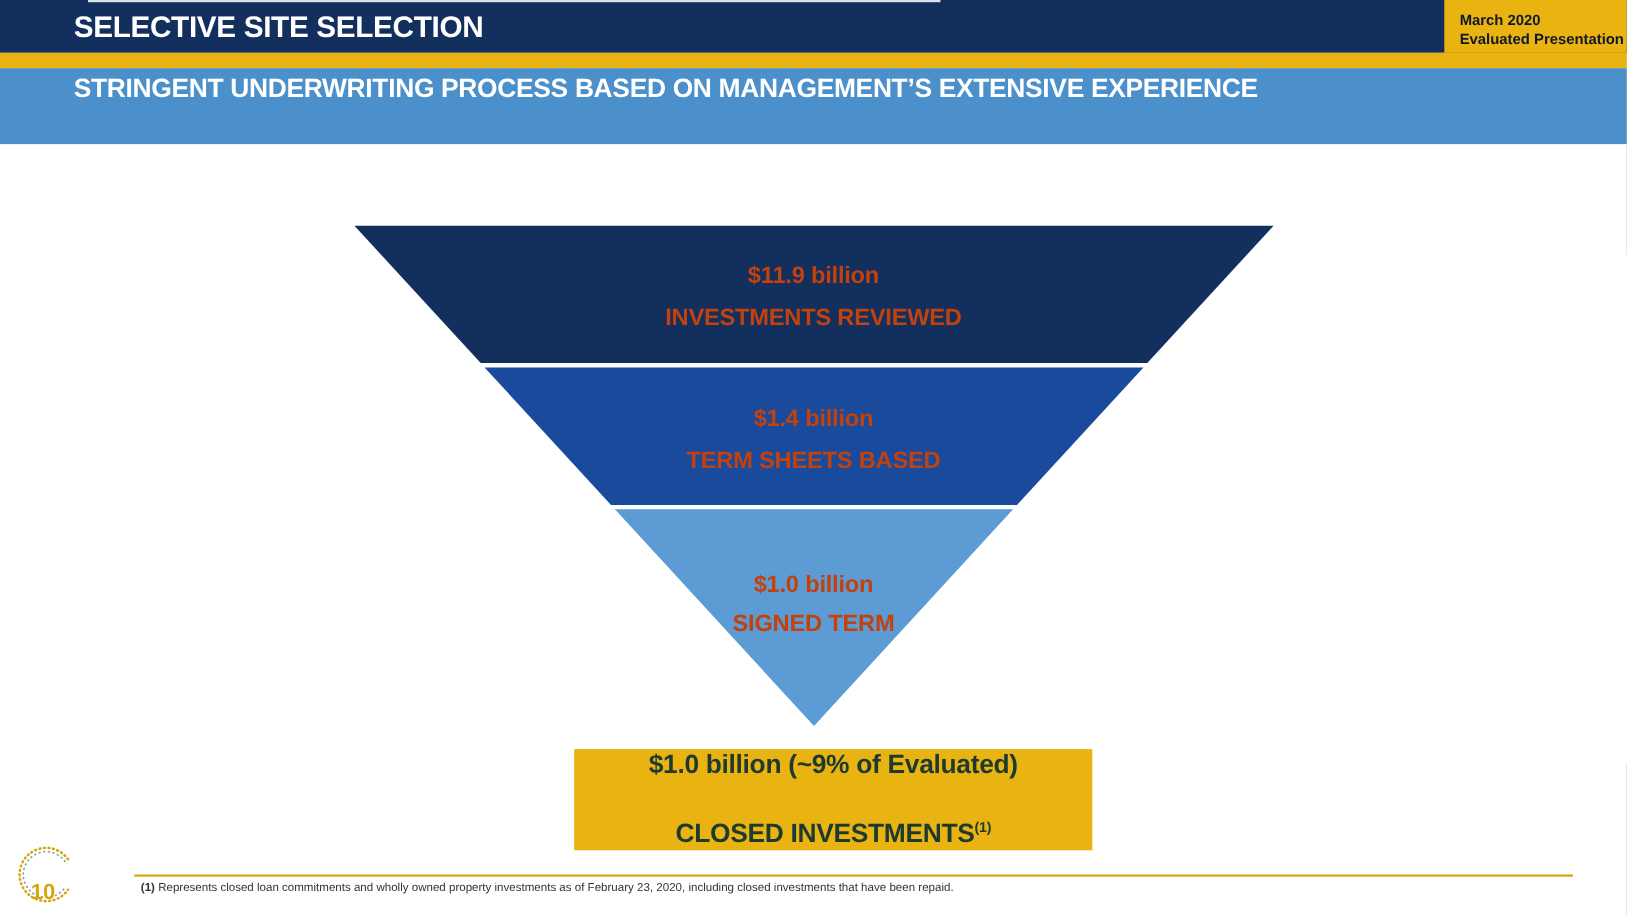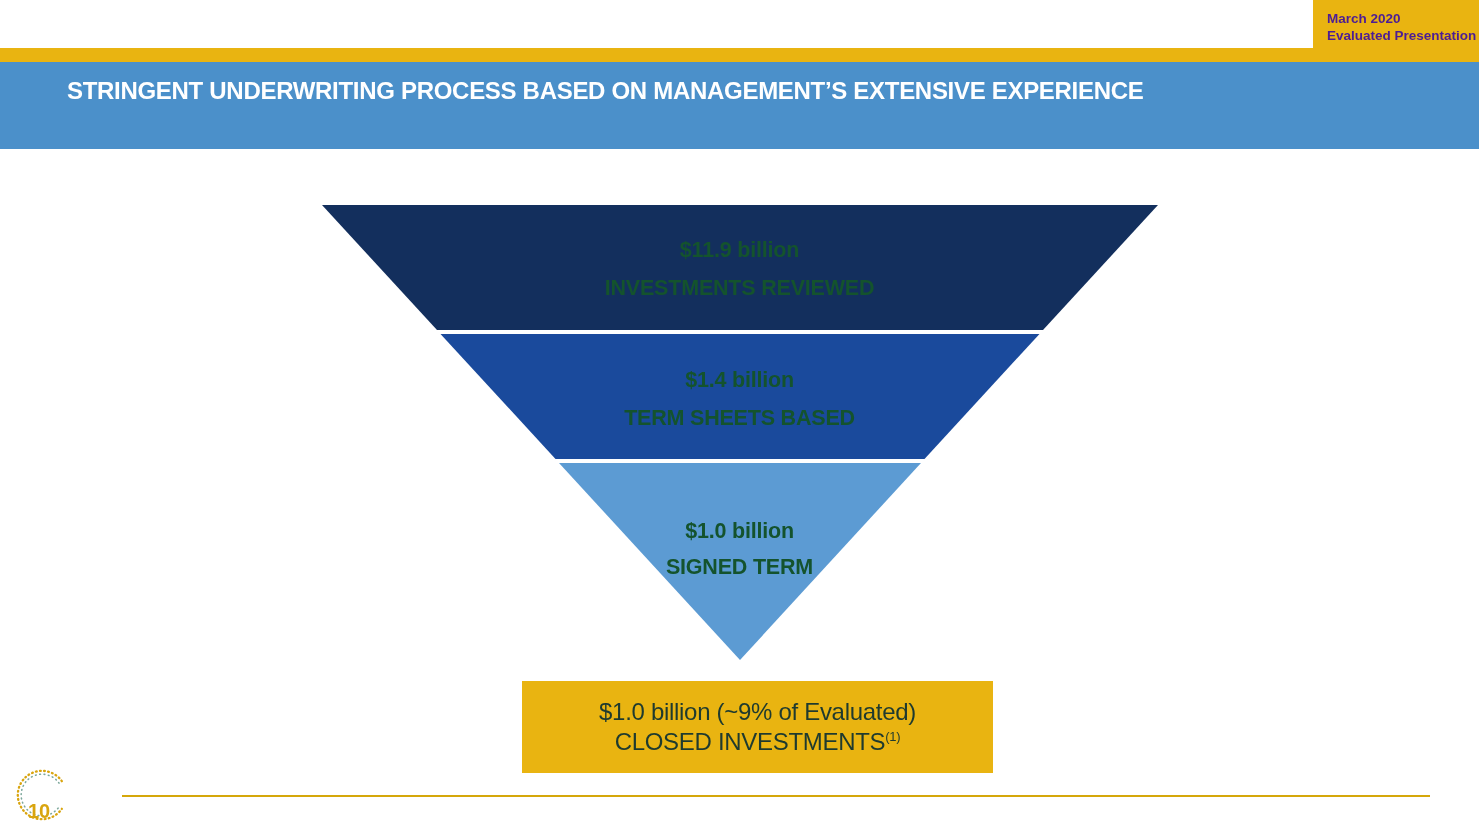--- a/index.html
+++ b/index.html
@@ -29,65 +29,65 @@
     margin: 0; height: 48px; line-height: 50px;
     color: #ffffff; font-size: 27px; font-weight: bold;
     letter-spacing: -0.3px; white-space: nowrap;
   }
   .presentation-badge {
     position: absolute; left: 1313px; top: 0;
     width: 166px; height: 48px;
     background: #E9B411;
     box-sizing: border-box;
     padding: 10px 0 0 14px;
-    color: #4c1d95; font-size: 13.5px; font-weight: bold; line-height: 17px;
+    color: #0f172a; font-size: 13.5px; font-weight: bold; line-height: 17px;
   }
   .gold-stripe {
     position: absolute; left: 0; top: 48px;
     width: 1479px; height: 14px;
     background: #E9B411;
   }
 
   
   .subtitle-band {
     position: absolute; left: 0; top: 62px;
-    width: 1479px; height: 87px;
+    width: 1479px; height: 69px;
     background: #4B90CA;
     box-sizing: border-box;
-    padding: 14px 0 0 67px;
+    padding: 4px 0 0 67px;
     color: #ffffff; font-size: 24px; font-weight: bold; line-height: 30px;
     letter-spacing: -0.3px; white-space: nowrap;
   }
 
   
   .funnel-svg { position: absolute; left: 322px; top: 205px; }
   .funnel-stage-1 { fill: #132F5D; }
   .funnel-stage-2 { fill: #1A4A9C; }
   .funnel-stage-3 { fill: #5C9BD3; }
 
   .stage-text {
     position: absolute; left: 0; width: 1479px;
-    text-align: center; color: #14532d; font-weight: bold;
+    text-align: center; color: #c2410c; font-weight: bold;
     font-size: 21.5px; line-height: 26px; letter-spacing: -0.2px;
   }
   .s1-value { top: 237px; }
   .s1-label { top: 275px; }
   .s2-value { top: 367px; }
   .s2-label { top: 405px; }
   .s3-value { top: 518px; }
   .s3-label { top: 554px; line-height: 27px; }
 
   
   .result-box {
     position: absolute; left: 522px; top: 681px;
     width: 471px; height: 92px;
     background: #E9B411;
     display: flex; flex-direction: column;
-    align-items: center; justify-content: center;
-    color: #1E3A2F; font-weight: normal; font-size: 24px; line-height: 30px;
+    align-items: center; justify-content: space-between;
+    color: #1E3A2F; font-weight: bold; font-size: 24px; line-height: 30px;
     letter-spacing: -0.3px; text-align: center;
   }
   .result-box sup { font-size: 13px; line-height: 0; }
 
   
   .footer-rule {
     position: absolute; left: 122px; top: 795px;
     width: 1308px; height: 2px;
     background: #D5A70A;
   }
@@ -107,20 +107,24 @@
     position: absolute; left: 0; top: 16px; width: 54px; height: 60px;
     display: flex; align-items: center; justify-content: center;
     color: #D9A50F; font-size: 20px; font-weight: bold;
   }
 </style>
 </head>
 <body>
 
 <div class="slide">
 
+  <div class="header-bar">
+    <div class="title-top-rule"></div>
+    <h1 class="slide-title">SELECTIVE SITE SELECTION</h1>
+  </div>
   <div class="gold-stripe"></div>
   <div class="presentation-badge">
     <div>March 2020</div>
     <div>Evaluated Presentation</div>
   </div>
 
   <div class="subtitle-band">
     <div>STRINGENT UNDERWRITING PROCESS BASED ON MANAGEMENT’S EXTENSIVE EXPERIENCE</div>
   </div>
 
@@ -140,20 +144,21 @@
   <div class="stage-text s3-label">
     <div>SIGNED TERM</div>
   </div>
 
   <div class="result-box">
     <div>$1.0 billion (~9% of Evaluated)</div>
     <div><span>CLOSED INVESTMENTS</span><sup>(1)</sup></div>
   </div>
 
   <div class="footer-rule"></div>
+  <div class="footnote"><b>(1)</b><span> Represents closed loan commitments and wholly owned property investments as of February 23, 2020, including closed investments that have been repaid.</span></div>
 
   <div class="page-badge">
     <svg width="60" height="60" viewBox="0 0 62 62">
       <path d="M 51.5 16.7 A 25 25 0 1 0 51.5 45.3" fill="none" stroke="#D9A50F" stroke-width="2.4" stroke-dasharray="0.8,3.4" stroke-linecap="round"></path>
       <path d="M 48.6 18.7 A 21.5 21.5 0 1 0 48.6 43.3" fill="none" stroke="#7CA79B" stroke-width="1.6" stroke-dasharray="0.8,3.6" stroke-linecap="round"></path>
     </svg>
     <div class="page-number">10</div>
   </div>
 
 </div>

